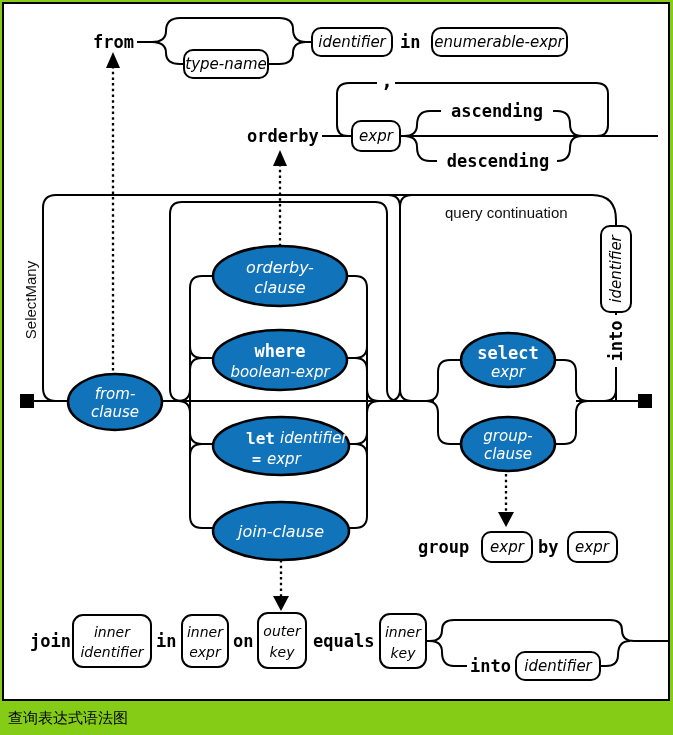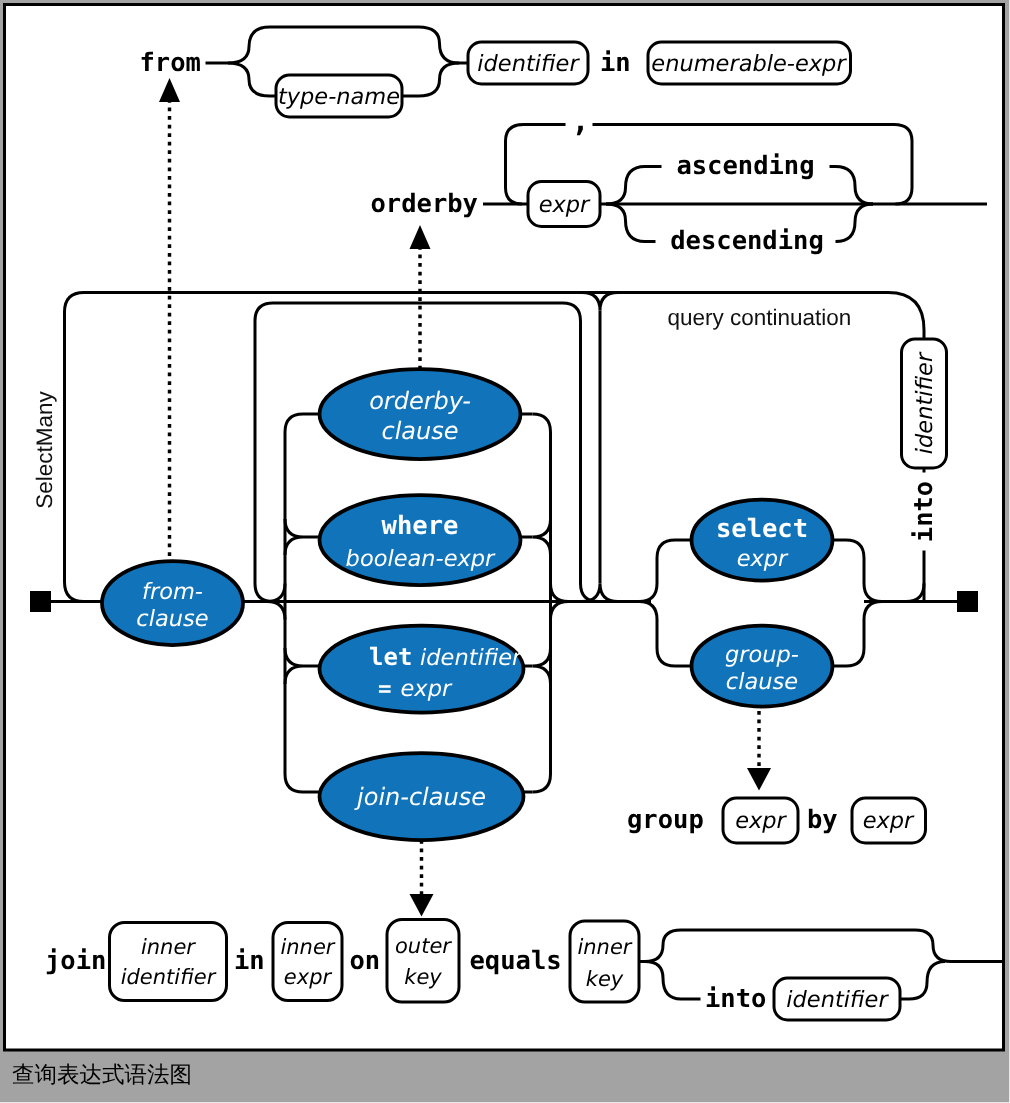--- a/index.html
+++ b/index.html
@@ -1,16 +1,16 @@
 <!DOCTYPE html>
 <html><head>
 <meta charset="utf-8">
 <style>
   html,body{margin:0;padding:0;background:#fff;}
-  .page{width:673px;height:735px;position:relative;background:#a3a3a3;}
+  .page{width:673px;height:735px;position:relative;background:#84cc16;}
   svg text{dominant-baseline:central;}
   .kw{font-family:"DejaVu Sans Mono","Liberation Mono",monospace;font-weight:bold;font-size:17px;fill:#000;}
   .meta{font-family:"DejaVu Sans","Liberation Sans",sans-serif;font-style:italic;font-size:15px;fill:#000;}
   .meta-sm{font-family:"DejaVu Sans","Liberation Sans",sans-serif;font-style:italic;font-size:14px;fill:#000;}
   .wkw{font-family:"DejaVu Sans Mono","Liberation Mono",monospace;font-weight:bold;font-size:17px;fill:#fff;}
   .wmeta{font-family:"DejaVu Sans","Liberation Sans",sans-serif;font-style:italic;font-size:15px;fill:#fff;}
   .lbl{font-family:"Liberation Sans","DejaVu Sans",sans-serif;font-size:15px;fill:#111;}
   .cap{font-family:"Liberation Sans","DejaVu Sans",sans-serif;font-size:15px;fill:#000;}
   .ln{stroke:#000;stroke-width:2;fill:none;}
   .dot{stroke:#000;stroke-width:2.3;fill:none;stroke-dasharray:2.5 3.2;}

